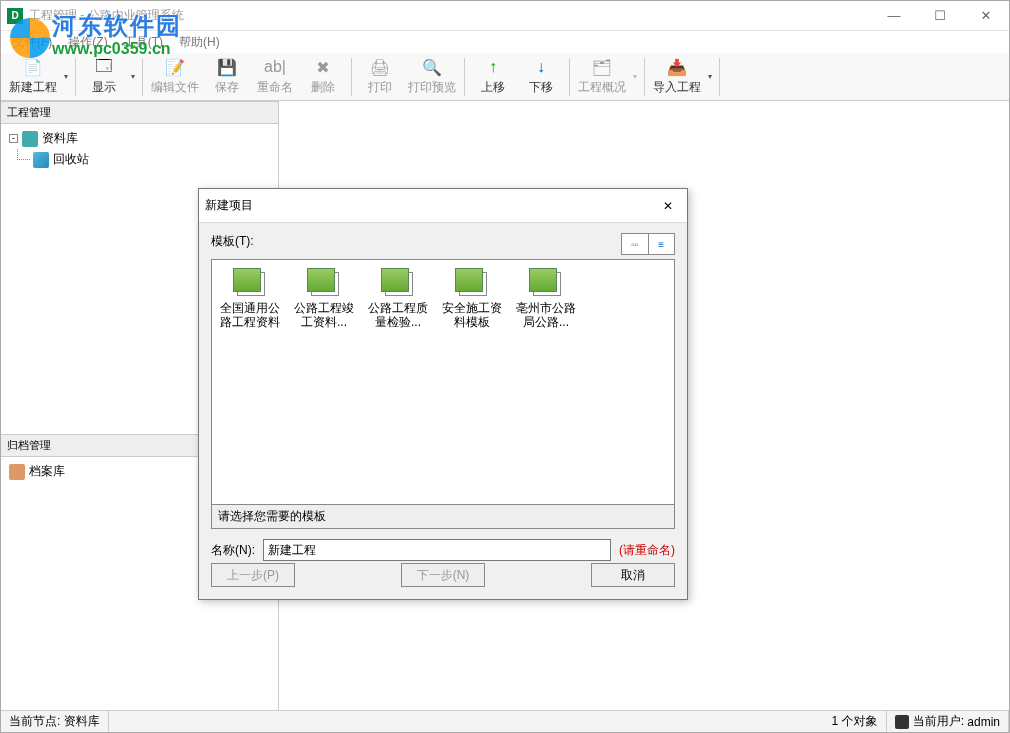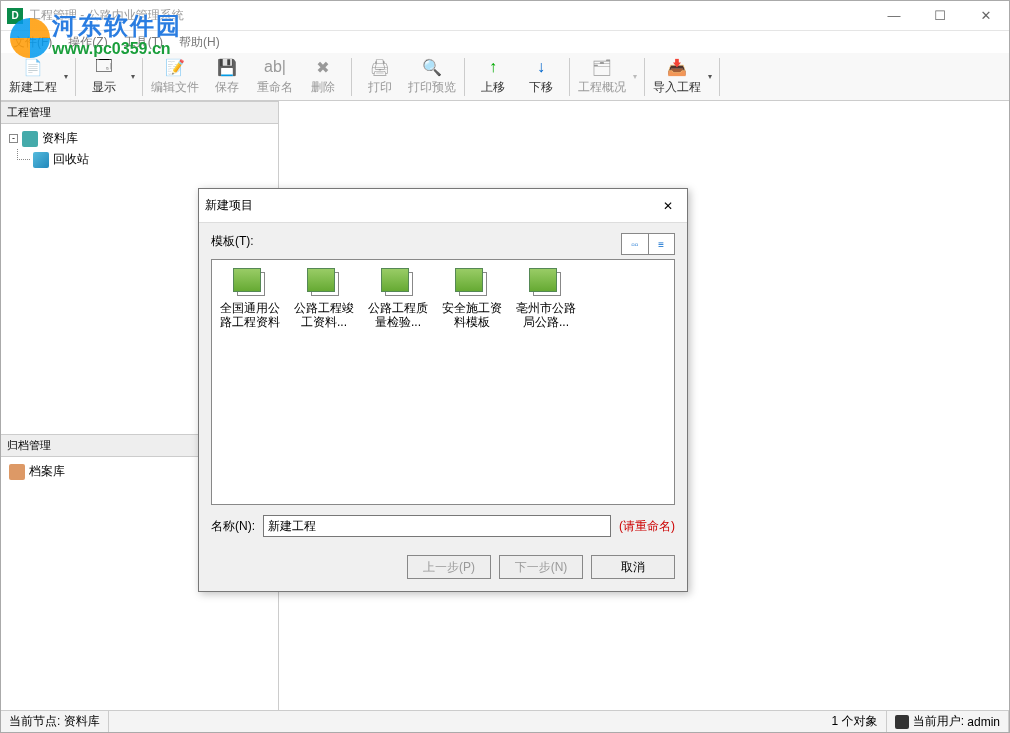--- a/index.html
+++ b/index.html
@@ -62,21 +62,21 @@
 .tpl-list { border: 1px solid #888; background: #fff; height: 246px; padding: 8px; display: flex; flex-wrap: wrap; align-content: flex-start; gap: 6px 14px; }
 .tpl-item { width: 60px; display: flex; flex-direction: column; align-items: center; text-align: center; gap: 3px; }
 .tpl-ic { width: 34px; height: 30px; position: relative; }
 .tpl-ic::before { content:""; position:absolute; left:4px; top:4px; width:26px; height:22px; background:#fff; border:1px solid #888; }
 .tpl-ic::after { content:""; position:absolute; left:0; top:0; width:26px; height:22px; background:linear-gradient(#9c6,#6a3); border:1px solid #585; }
 .tpl-item .lbl { font-size: 12px; line-height: 1.2; }
 .hint-bar { border: 1px solid #888; border-top: none; background: #eee; padding: 3px 6px; }
 .name-row { display: flex; align-items: center; gap: 8px; margin-top: 10px; }
 .name-row input { flex: 1; height: 22px; border: 1px solid #777; padding: 0 4px; background: #fff; }
 .rename-hint { color: #c00; }
-.dlg-buttons { display: flex; justify-content: flex-end; gap: 8px; margin-top: 18px; }
+.dlg-buttons { display: flex; justify-content: space-between; gap: 8px; margin-top: 2px; }
 .dlg-buttons button { width: 84px; height: 24px; border: 1px solid #888; background: #eee; }
 .dlg-buttons button:disabled { color: #999; }
 </style>
 </head>
 <body>
 
 <div class="window">
 
   <div class="titlebar">
     <span class="app-icon">D</span>
@@ -231,20 +231,21 @@
         </div>
       <div class="tpl-item">
           <div class="tpl-ic"></div>
           <div class="lbl">安全施工资料模板</div>
         </div>
       <div class="tpl-item">
           <div class="tpl-ic"></div>
           <div class="lbl">亳州市公路局公路...</div>
         </div>
     </div>
+    <div class="hint-bar">请选择您需要的模板</div>
     <div class="name-row">
       <span>名称(N):</span>
       <input type="text" value="新建工程" style="">
       <span class="rename-hint">(请重命名)</span>
     </div>
     <div class="dlg-buttons">
       <button disabled="">上一步(P)</button>
       <button disabled="">下一步(N)</button>
       <button>取消</button>
     </div>

